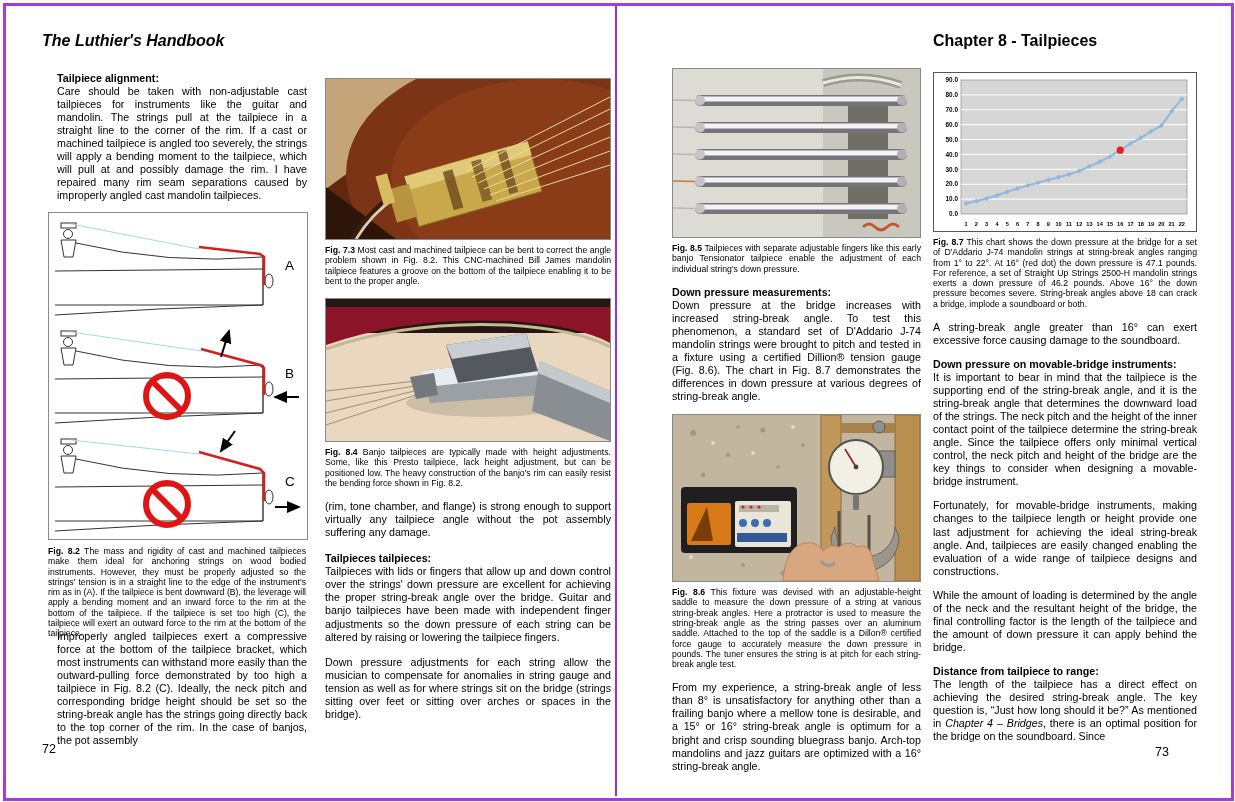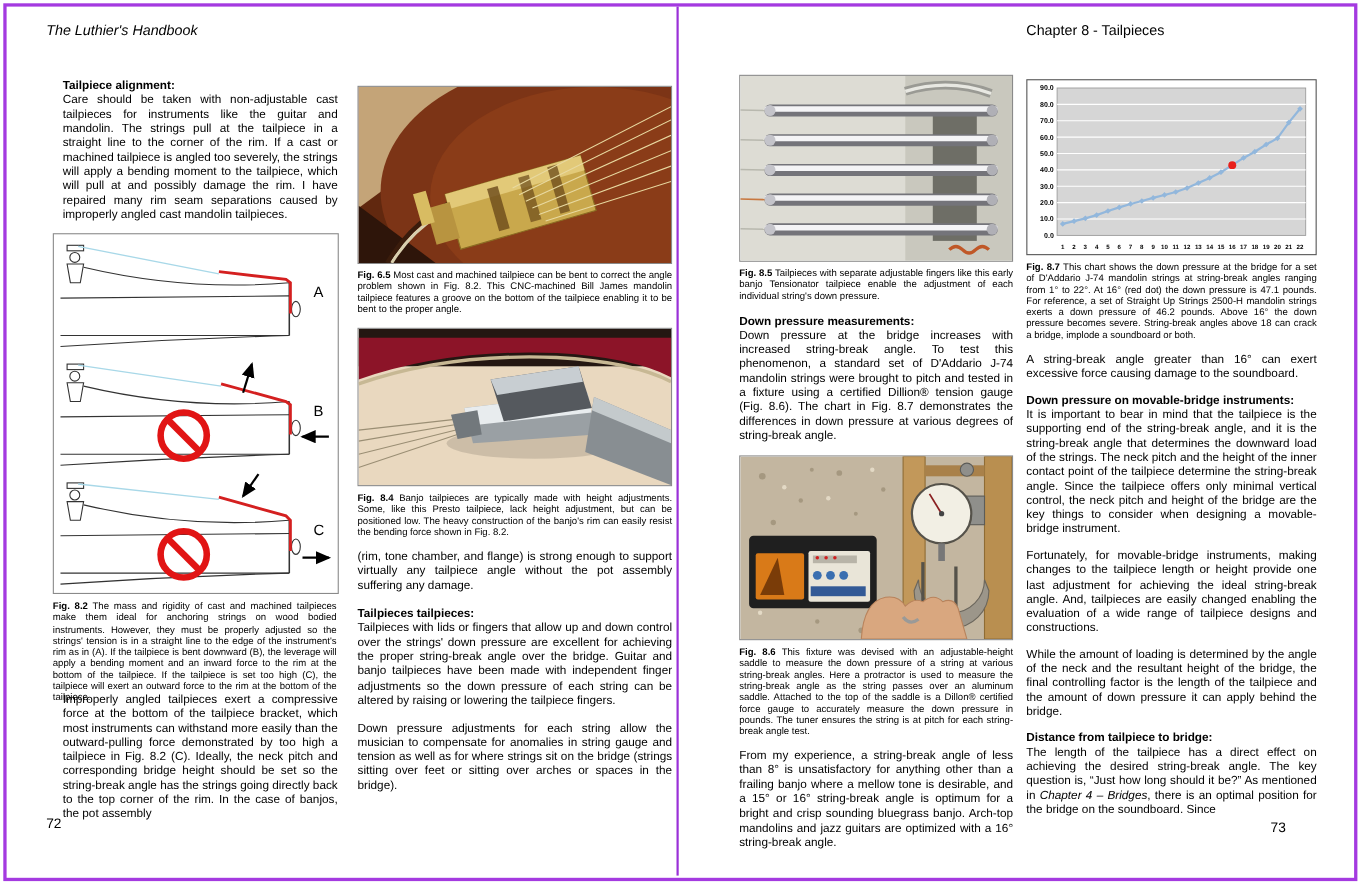--- a/index.html
+++ b/index.html
@@ -3,21 +3,21 @@
 <meta charset="utf-8">
 <style>
   html,body{margin:0;padding:0;}
   body{
     width:1235px;height:802px;position:relative;background:#ffffff;
     font-family:"Liberation Sans",sans-serif;color:#000;overflow:hidden;
   }
   .frame{position:absolute;left:3px;top:3px;width:1225px;height:792px;
     border:3px solid #a43ae0;pointer-events:none;}
   .page-divider{position:absolute;left:615px;top:6px;width:2px;height:790px;background:#9a30d8;}
-  .running-head{position:absolute;top:20px;font-size:13px;}
+  .running-head{position:absolute;top:32px;font-size:16px;font-weight:bold;}
   .running-head.left{left:42px;font-style:italic;}
   .running-head.right{left:933px;width:262px;}
   .pagenum{position:absolute;font-size:12.5px;}
   .col{position:absolute;}
   .para{font-size:10.7px;line-height:1.22;text-align:justify;margin:0 0 11px 0;}
   .head{font-size:10.7px;line-height:1.22;font-weight:bold;margin:0;}
   .caption{font-size:8.7px;line-height:1.18;text-align:justify;margin:5px 0 12px 0;}
   .caption b{font-weight:bold;}
   .figbox{border:1px solid #8a8a8a;background:#fff;}
   .photo{display:block;border:1px solid #8a8a8a;}
@@ -155,21 +155,21 @@
 
       <g stroke="#e8d9a0" stroke-width="1">
         <line x1="140" y1="92" x2="284" y2="18"></line>
         <line x1="146" y1="98" x2="284" y2="30"></line>
         <line x1="152" y1="104" x2="284" y2="44"></line>
         <line x1="158" y1="110" x2="284" y2="58"></line>
         <line x1="164" y1="116" x2="284" y2="72"></line>
         <line x1="170" y1="122" x2="284" y2="86"></line>
       </g>
     </svg>
-    <div class="caption"><b>Fig. 6.5</b> <span>Most cast and machined tailpiece can be bent to correct the angle problem shown in Fig. 8.2. This CNC-machined Bill James mandolin tailpiece features a groove on the bottom of the tailpiece enabling it to be bent to the proper angle.</span></div>
+    <div class="caption"><b>Fig. 7.3</b> <span>Most cast and machined tailpiece can be bent to correct the angle problem shown in Fig. 8.2. This CNC-machined Bill James mandolin tailpiece features a groove on the bottom of the tailpiece enabling it to be bent to the proper angle.</span></div>
 
     <svg class="photo" style="margin-top:12px;" width="284" height="142" viewBox="0 0 284 142">
       <rect width="284" height="142" fill="#e9d8bf"></rect>
       <rect width="284" height="34" fill="#241712"></rect>
       <path d="M0,46 Q80,18 180,22 Q250,26 284,44 L284,8 L0,8 Z" fill="#8c1428"></path>
       <path d="M0,50 Q80,22 180,26 Q250,30 284,48" fill="none" stroke="#c7b894" stroke-width="3"></path>
 
       <g stroke="#9a8e74" stroke-width="1">
         <line x1="0" y1="92" x2="108" y2="80"></line>
         <line x1="0" y1="102" x2="106" y2="84"></line>
@@ -392,18 +392,18 @@
           <circle cx="186.22727272727272" cy="77.12666666666667" r="3.6" fill="#e8201c"></circle>
         </svg>
     </div>
     <div class="caption"><b>Fig. 8.7</b> <span>This chart shows the down pressure at the bridge for a set of D'Addario J-74 mandolin strings at string-break angles ranging from 1° to 22°. At 16° (red dot) the down pressure is 47.1 pounds. For reference, a set of Straight Up Strings 2500-H mandolin strings exerts a down pressure of 46.2 pounds. Above 16° the down pressure becomes severe. String-break angles above 18 can crack a bridge, implode a soundboard or both.</span></div>
 
     <div class="para">A string-break angle greater than 16° can exert excessive force causing damage to the soundboard.</div>
     <div class="head">Down pressure on movable-bridge instruments:</div>
     <div class="para">It is important to bear in mind that the tailpiece is the supporting end of the string-break angle, and it is the string-break angle that determines the downward load of the strings. The neck pitch and the height of the inner contact point of the tailpiece determine the string-break angle. Since the tailpiece offers only minimal vertical control, the neck pitch and height of the bridge are the key things to consider when designing a movable-bridge instrument.</div>
     <div class="para">Fortunately, for movable-bridge instruments, making changes to the tailpiece length or height provide one last adjustment for achieving the ideal string-break angle. And, tailpieces are easily changed enabling the evaluation of a wide range of tailpiece designs and constructions.</div>
     <div class="para">While the amount of loading is determined by the angle of the neck and the resultant height of the bridge, the final controlling factor is the length of the tailpiece and the amount of down pressure it can apply behind the bridge.</div>
-    <div class="head">Distance from tailpiece to bridge:</div>
+    <div class="head">Distance from tailpiece to range:</div>
     <div class="para"><span>The length of the tailpiece has a direct effect on achieving the desired string-break angle. The key question is, “Just how long should it be?” As mentioned in </span><span class="em">Chapter 4 – Bridges</span><span>, there is an optimal position for the bridge on the soundboard. Since</span></div>
   </div>
 
   <div class="pagenum" style="left:1155px;top:745px;width:40px;text-align:left;">73</div>
 </div>
 
 </body></html>

